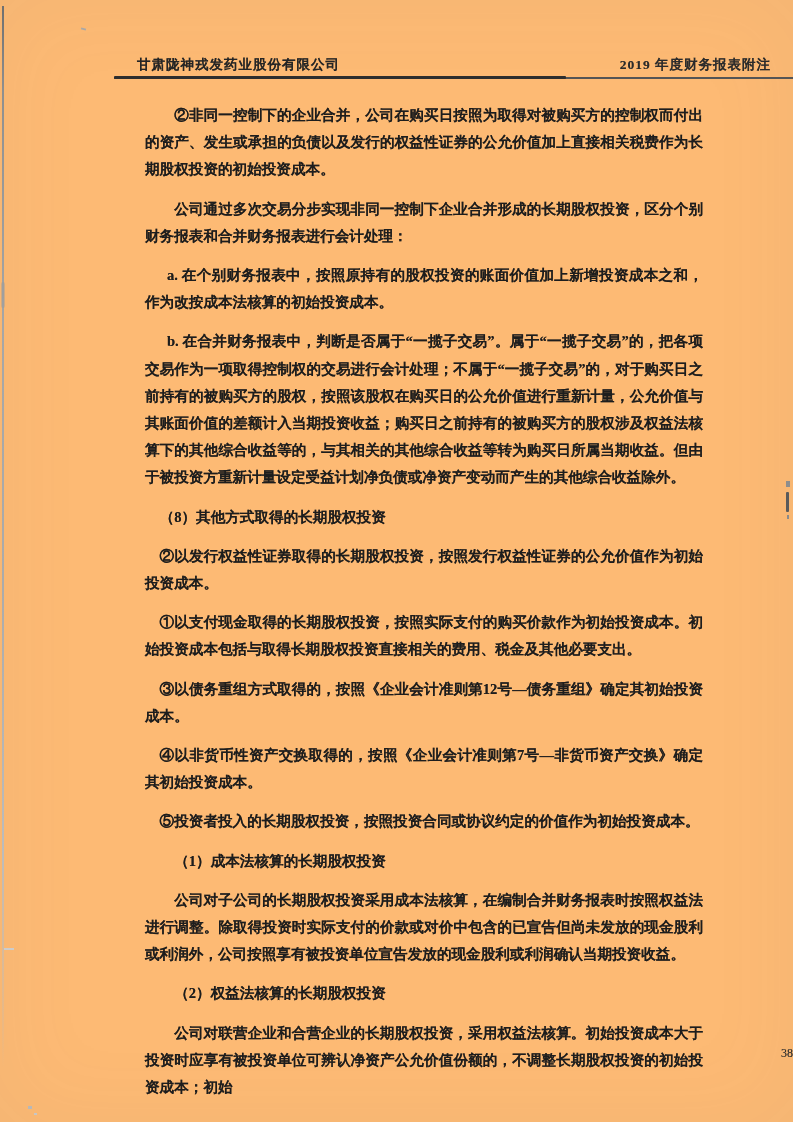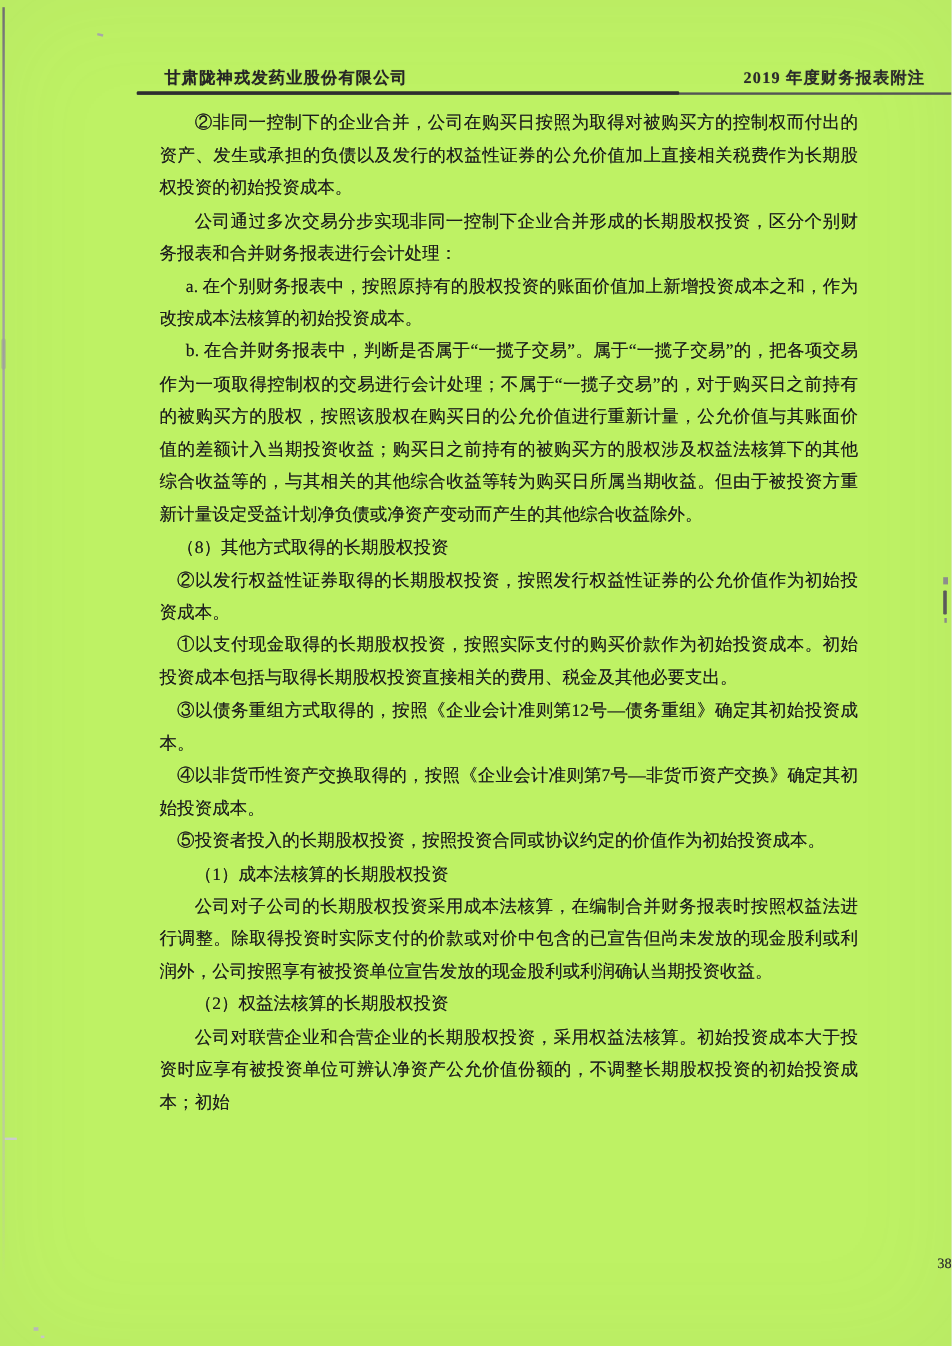--- a/index.html
+++ b/index.html
@@ -1,20 +1,20 @@
 <!DOCTYPE html>
 <html><head>
 <meta charset="utf-8">
 <style>
   html,body { margin:0; padding:0; background:#e9e9e9; }
   .page {
     position:relative;
     width:793px; height:1122px;
     margin:0 auto;
-    background:#bef264;
+    background:#fdba74;
     overflow:hidden;
     font-family:"Liberation Serif","DejaVu Serif",serif;
     box-shadow: inset 0 0 90px rgba(110,110,110,0.07);
   }
 
   
   .company-name{
     position:absolute; left:137px; top:56px;
     font-size:13.5px; color:#252525; letter-spacing:1px;
     font-weight:bold;
@@ -36,21 +36,21 @@
   }
 
   
   .body-text{
     position:absolute; left:133px; top:90px; width:582px;
     font-size:14.6px; line-height:27.2px;
     color:#1d1d1d;
     text-align:justify;
     text-shadow:0 0 0.5px rgba(25,25,25,0.65);
   }
-  .body-text p{ margin:0; padding:0; }
+  .body-text p{ margin:12px; padding:0;font-weight:bold; }
   .ind2 { text-indent:2em; }
   .ind15{ text-indent:1.5em; }
   .ind1 { text-indent:1em; }
 
   
   .page-number{
     position:absolute; left:0; right:0; top:1046px;
     text-align:right; font-size:12px; color:#2f2f2f;
     text-shadow:0 0 0.5px rgba(40,40,40,0.5);
   }

